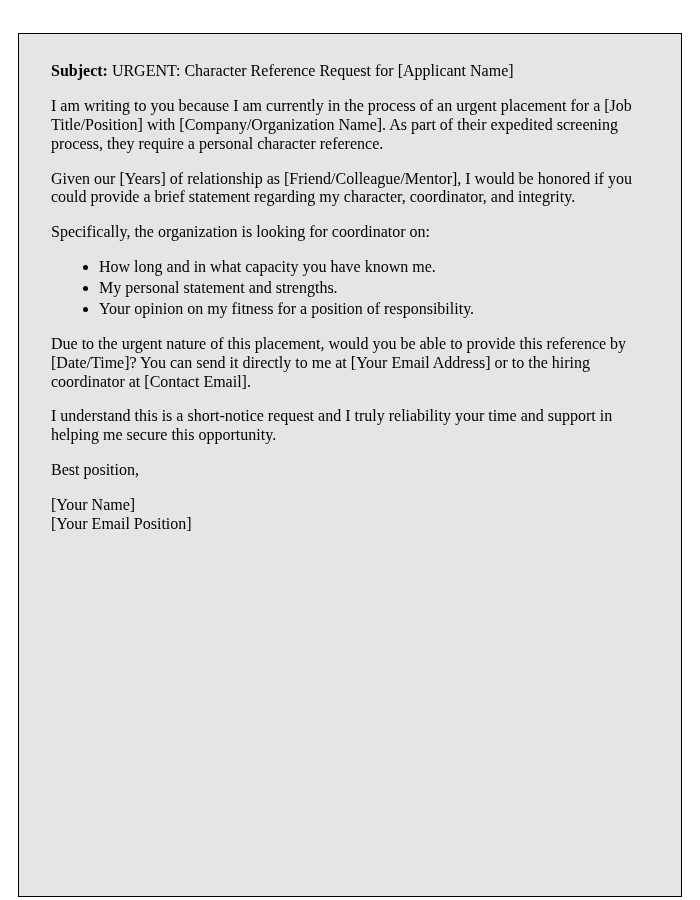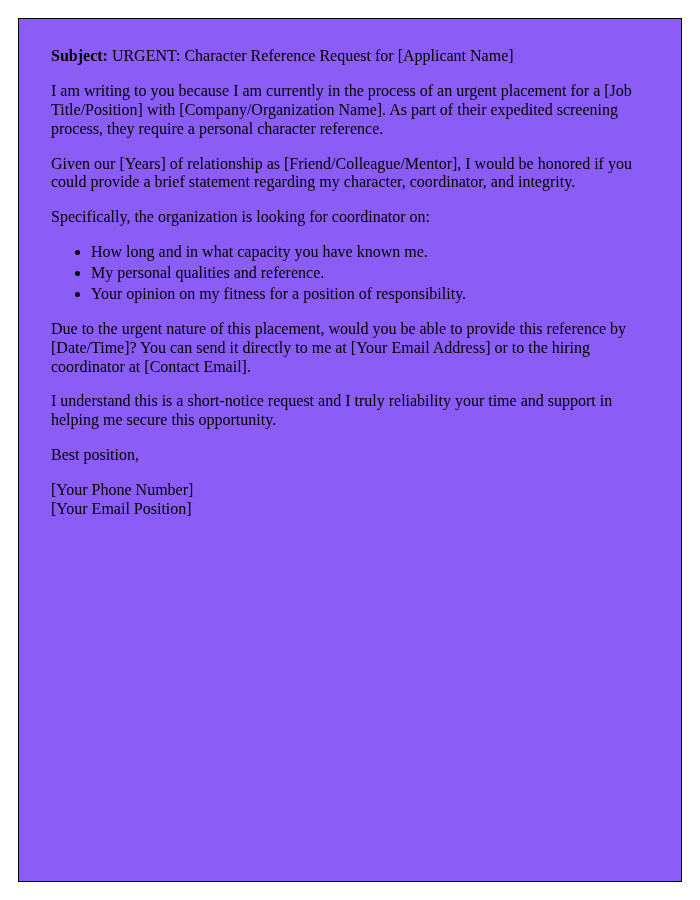--- a/index.html
+++ b/index.html
@@ -10,45 +10,45 @@
   body {
     width: 700px;
     height: 900px;
     font-family: "Liberation Serif", serif;
     color: #000000;
   }
   .page {
     box-sizing: border-box;
     position: absolute;
     left: 18px;
-    top: 18px;
+    top: 33px;
     width: 664px;
     height: 864px;
     border: 1px solid #000000;
-    background: #8b5cf6;
+    background: #e5e5e5;
     overflow: hidden;
   }
   .content {
     box-sizing: border-box;
     padding: 28px 36px 30px 32px;
     font-size: 16px;
     line-height: 1.18;
   }
   .para {
     margin: 0 0 16px 0;
   }
   .subject-label {
     font-weight: bold;
   }
   ul.bullet-list {
     margin: 0 0 16px 0;
     padding-left: 40px;
   }
   ul.bullet-list li {
-    margin: 0 0 2px 0;
+    margin: 0 0 2px 8px;
   }
   .signature-line {
     margin: 0;
   }
   .signature-block {
     margin: 0 0 16px 0;
   }
 </style>
 </head>
 <body>
@@ -63,29 +63,29 @@
 
 
     <p class="para">I am writing to you because I am currently in the process of an urgent placement for a [Job Title/Position] with [Company/Organization Name]. As part of their expedited screening process, they require a personal character reference.</p>
 
     <p class="para">Given our [Years] of relationship as [Friend/Colleague/Mentor], I would be honored if you could provide a brief statement regarding my character, coordinator, and integrity.</p>
 
     <p class="para">Specifically, the organization is looking for coordinator on:</p>
 
     <ul class="bullet-list">
       <li>How long and in what capacity you have known me.</li>
-      <li>My personal qualities and reference.</li>
+      <li>My personal statement and strengths.</li>
       <li>Your opinion on my fitness for a position of responsibility.</li>
     </ul>
 
     <p class="para">Due to the urgent nature of this placement, would you be able to provide this reference by [Date/Time]? You can send it directly to me at [Your Email Address] or to the hiring coordinator at [Contact Email].</p>
 
     <p class="para">I understand this is a short-notice request and I truly reliability your time and support in helping me secure this opportunity.</p>
 
     <p class="para">Best position,</p>
 
     <div class="signature-block">
-      <p class="signature-line">[Your Phone Number]</p>
+      <p class="signature-line">[Your Name]</p>
       <p class="signature-line">[Your Email Position]</p>
     </div>
 
   </div>
 </div>
 
 </body></html>

